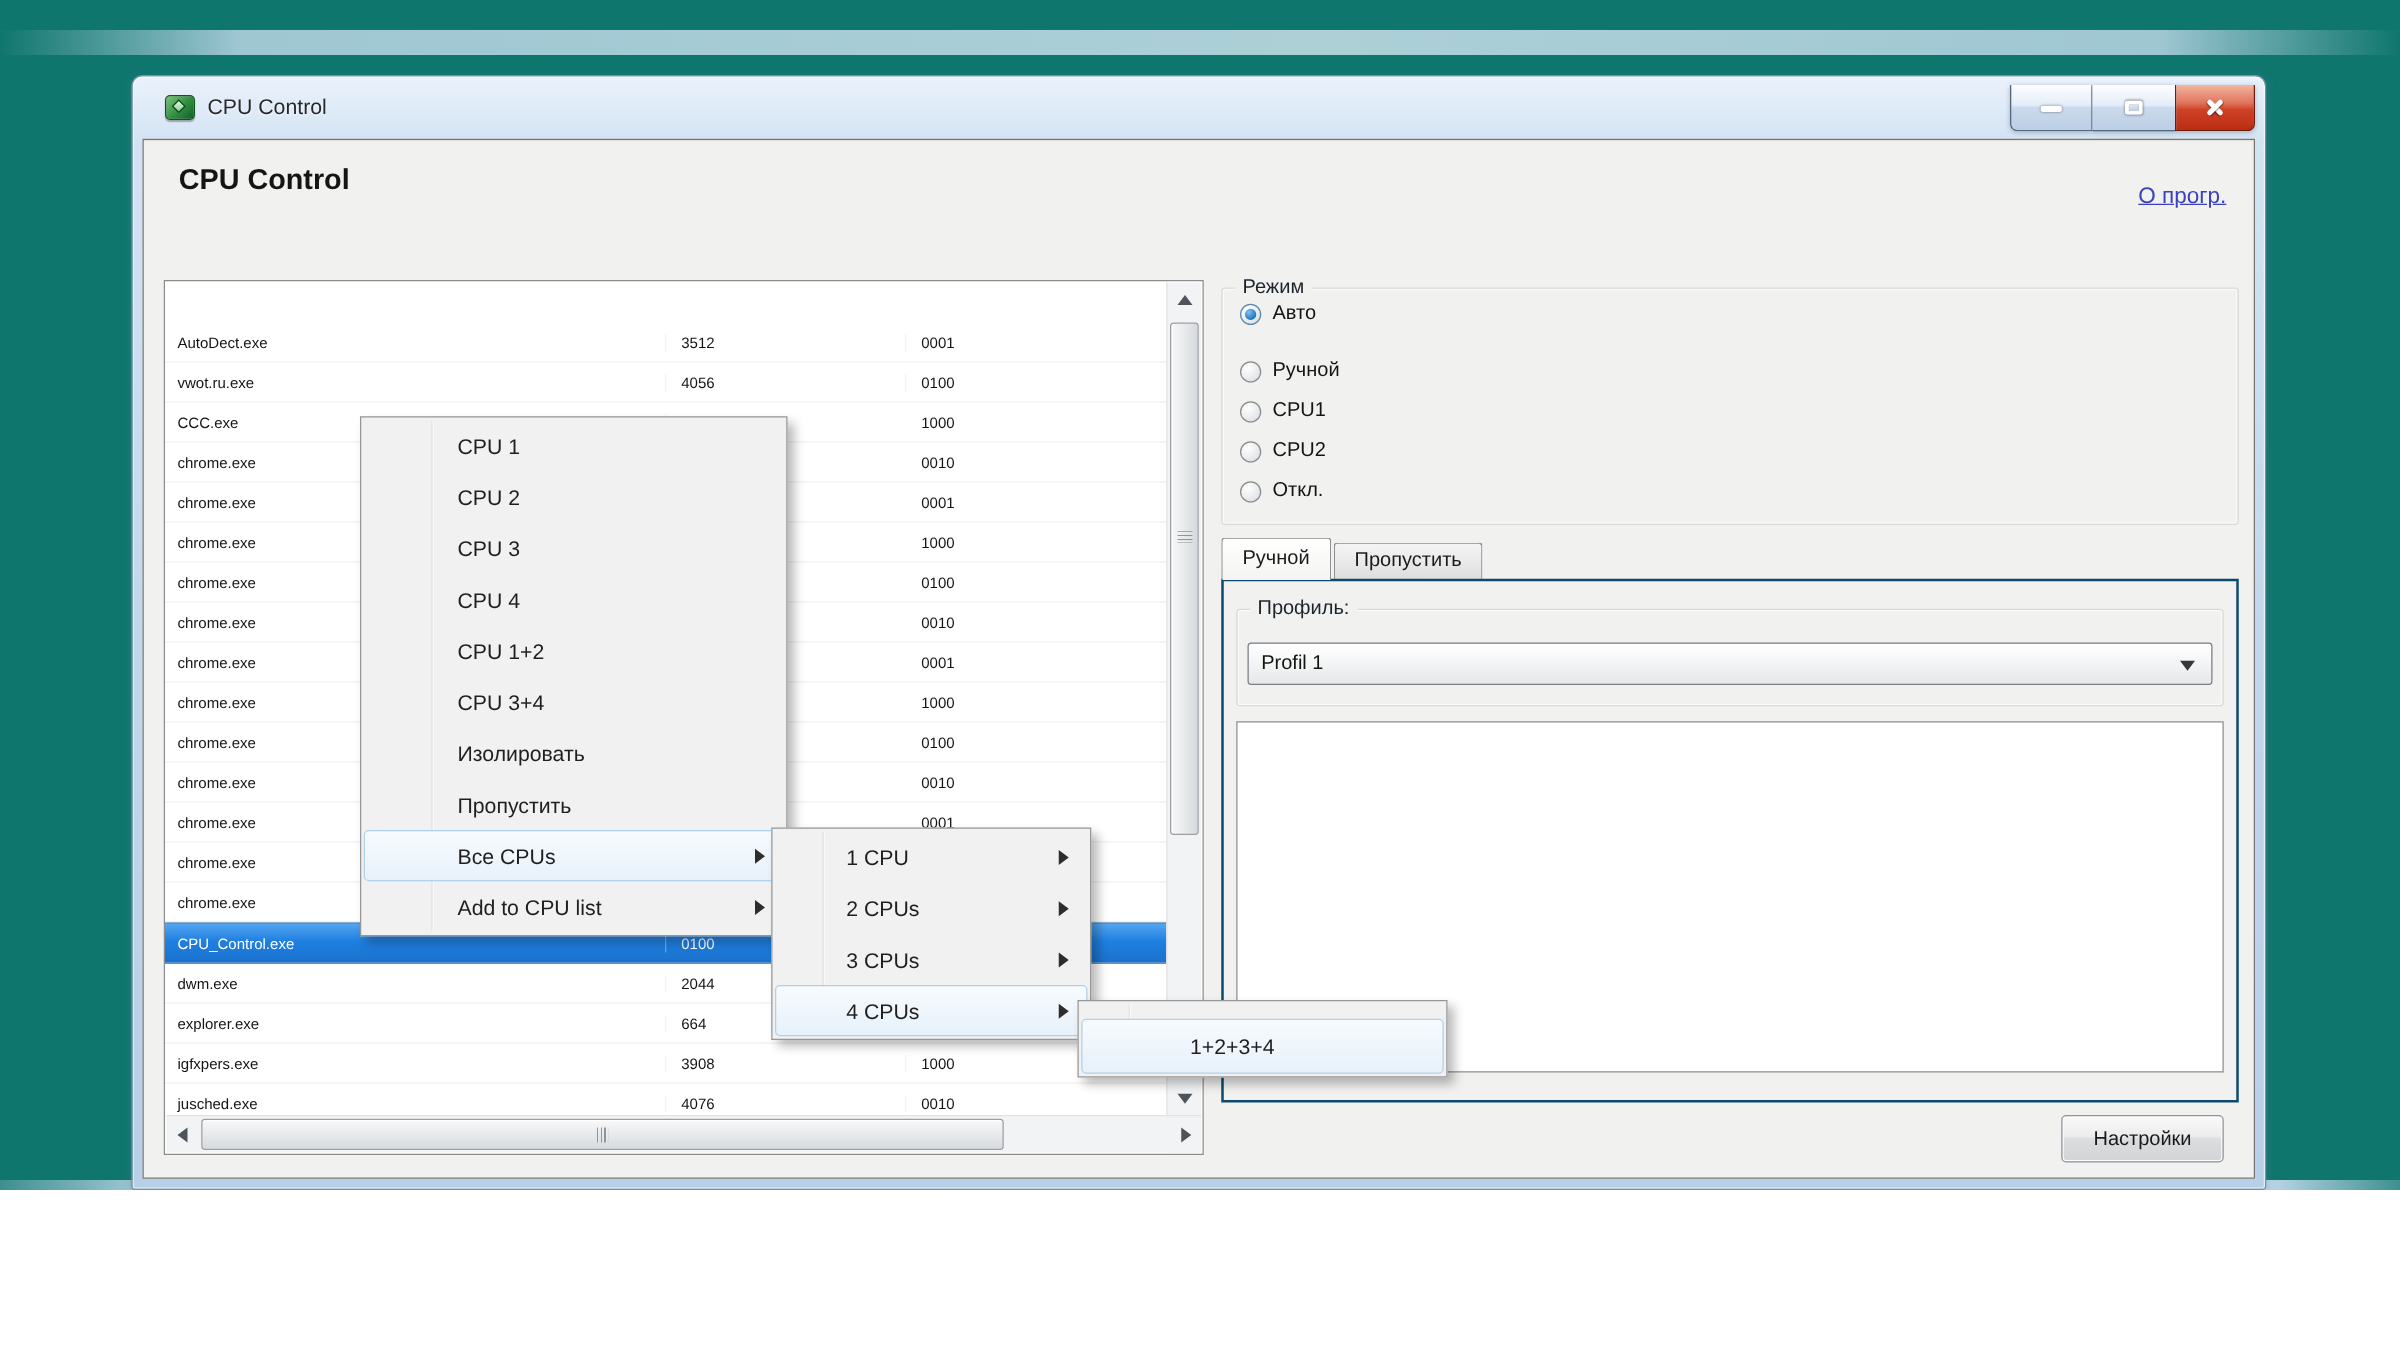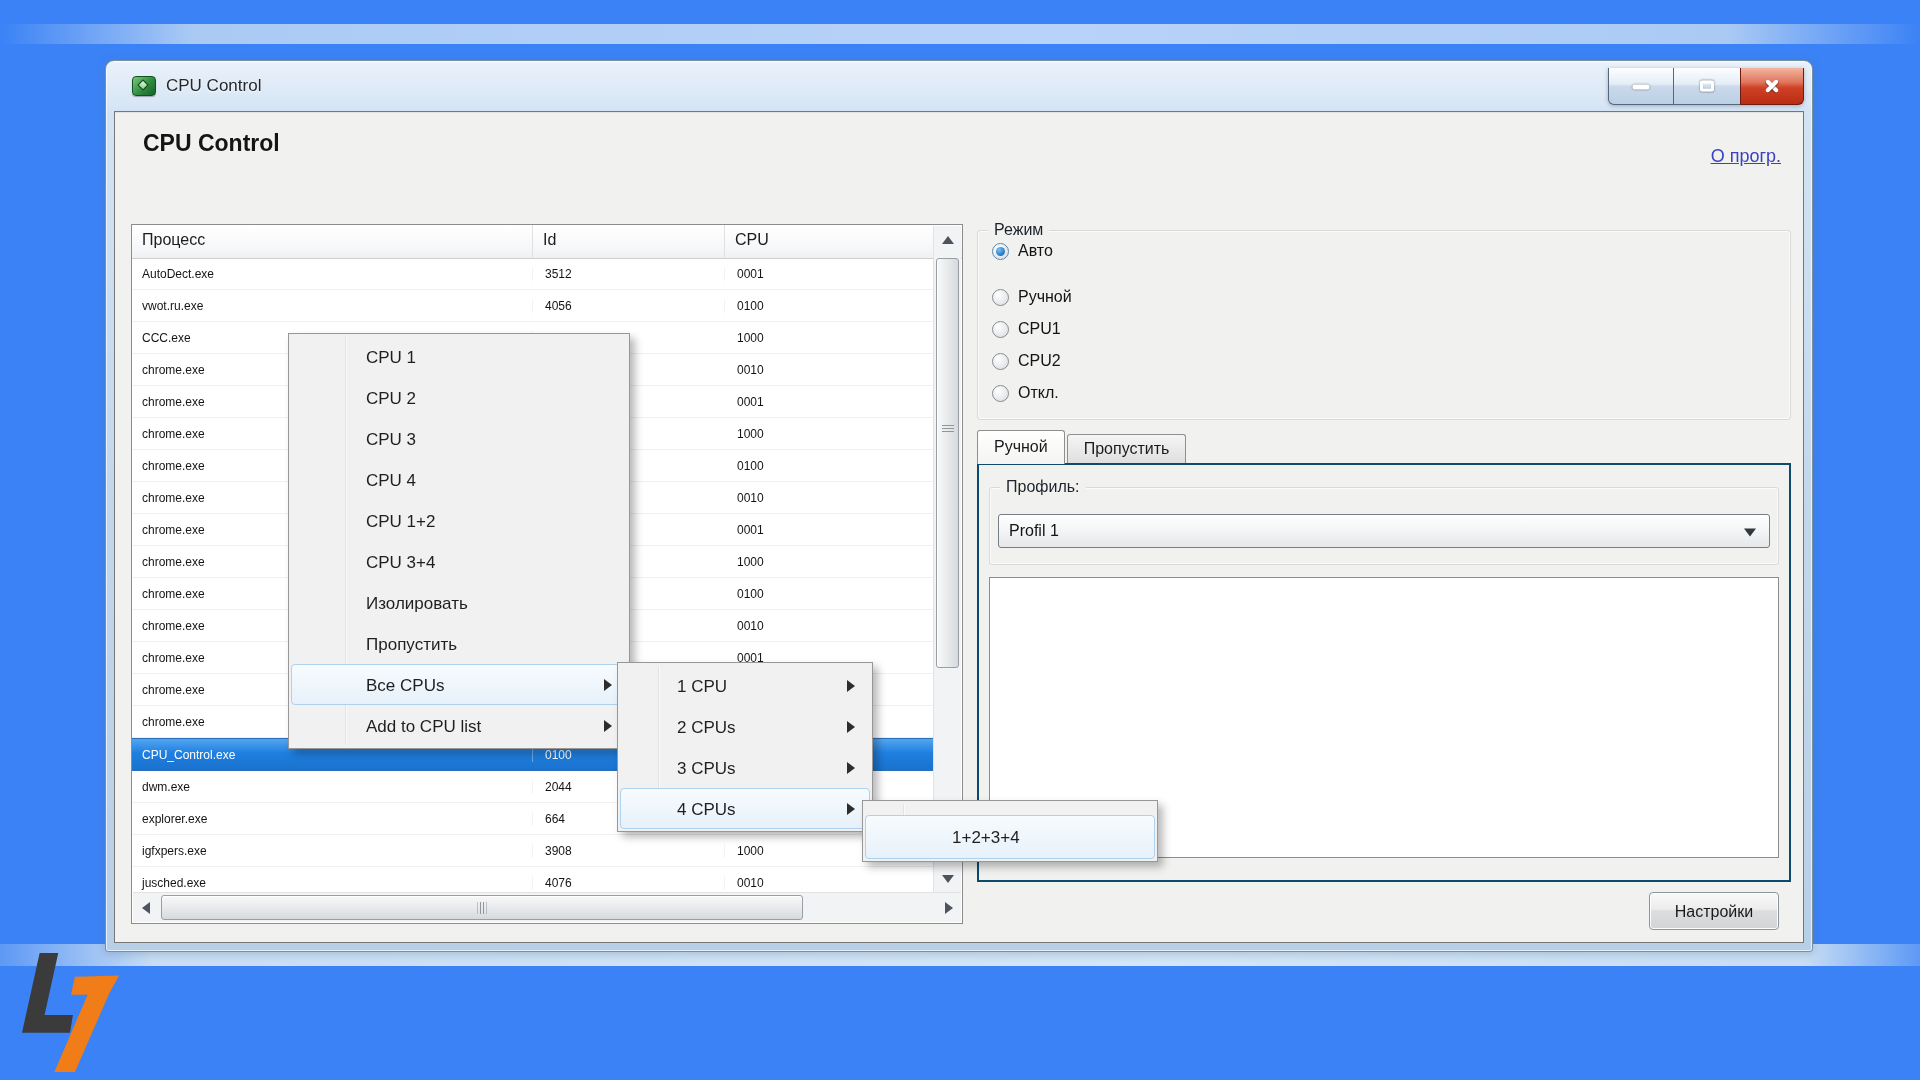--- a/index.html
+++ b/index.html
@@ -1,16 +1,16 @@
 <!DOCTYPE html>
 <html style="--sel: #1f7fe0; --sel-hi: #54a6f0; --sel-lo: #1a72cd; --logo-orange: #f07d17; --logo-dark: #3b3b3b;"><head>
 <meta charset="utf-8">
 <style>
   html,body{margin:0;padding:0;background:#fff;}
-  .canvas{position:relative;width:1920px;height:1080px;overflow:hidden;background:#3b82f6;
+  .canvas{position:relative;width:1920px;height:952px;overflow:hidden;background:#0f766e;
           font-family:"Liberation Sans","DejaVu Sans",sans-serif;color:#1b1b1b;}
   
   .band-top{position:absolute;left:0;top:24px;width:100%;height:20px;
     background:linear-gradient(90deg,rgba(207,226,244,0),rgba(207,226,244,.75) 10%,rgba(226,238,250,.75) 55%,rgba(207,226,244,.75) 90%,rgba(207,226,244,0));}
   .band-bottom{position:absolute;left:0;top:944px;width:100%;height:22px;
     background:linear-gradient(90deg,rgba(196,220,243,.25),#c9def4 8%,#d4e6f7 60%,#c9def4 94%,rgba(196,220,243,.25));}
 
   
   .window{position:absolute;left:105px;top:60px;width:1706px;height:890px;
     border:1px solid #76909f;border-radius:9px 9px 3px 3px;
@@ -157,25 +157,20 @@
       <div class="wbtn close">
           <div class="glyph-x"></div>
         </div>
     </div>
 
     <div class="client">
       <div class="hdr-title">CPU Control</div>
       <a class="about-link">О прогр.</a>
 
       <div class="plist">
-        <div class="thead">
-          <div class="th c0">Процесс</div>
-          <div class="th c1">Id</div>
-          <div class="th c2">CPU</div>
-        </div>
         <div class="tbody">
             <div class="trow">
               <div class="c-name">AutoDect.exe</div>
               <div class="c-id">3512</div>
               <div class="c-cpu">0001</div>
             </div>
             <div class="trow">
               <div class="c-name">vwot.ru.exe</div>
               <div class="c-id">4056</div>
               <div class="c-cpu">0100</div>

